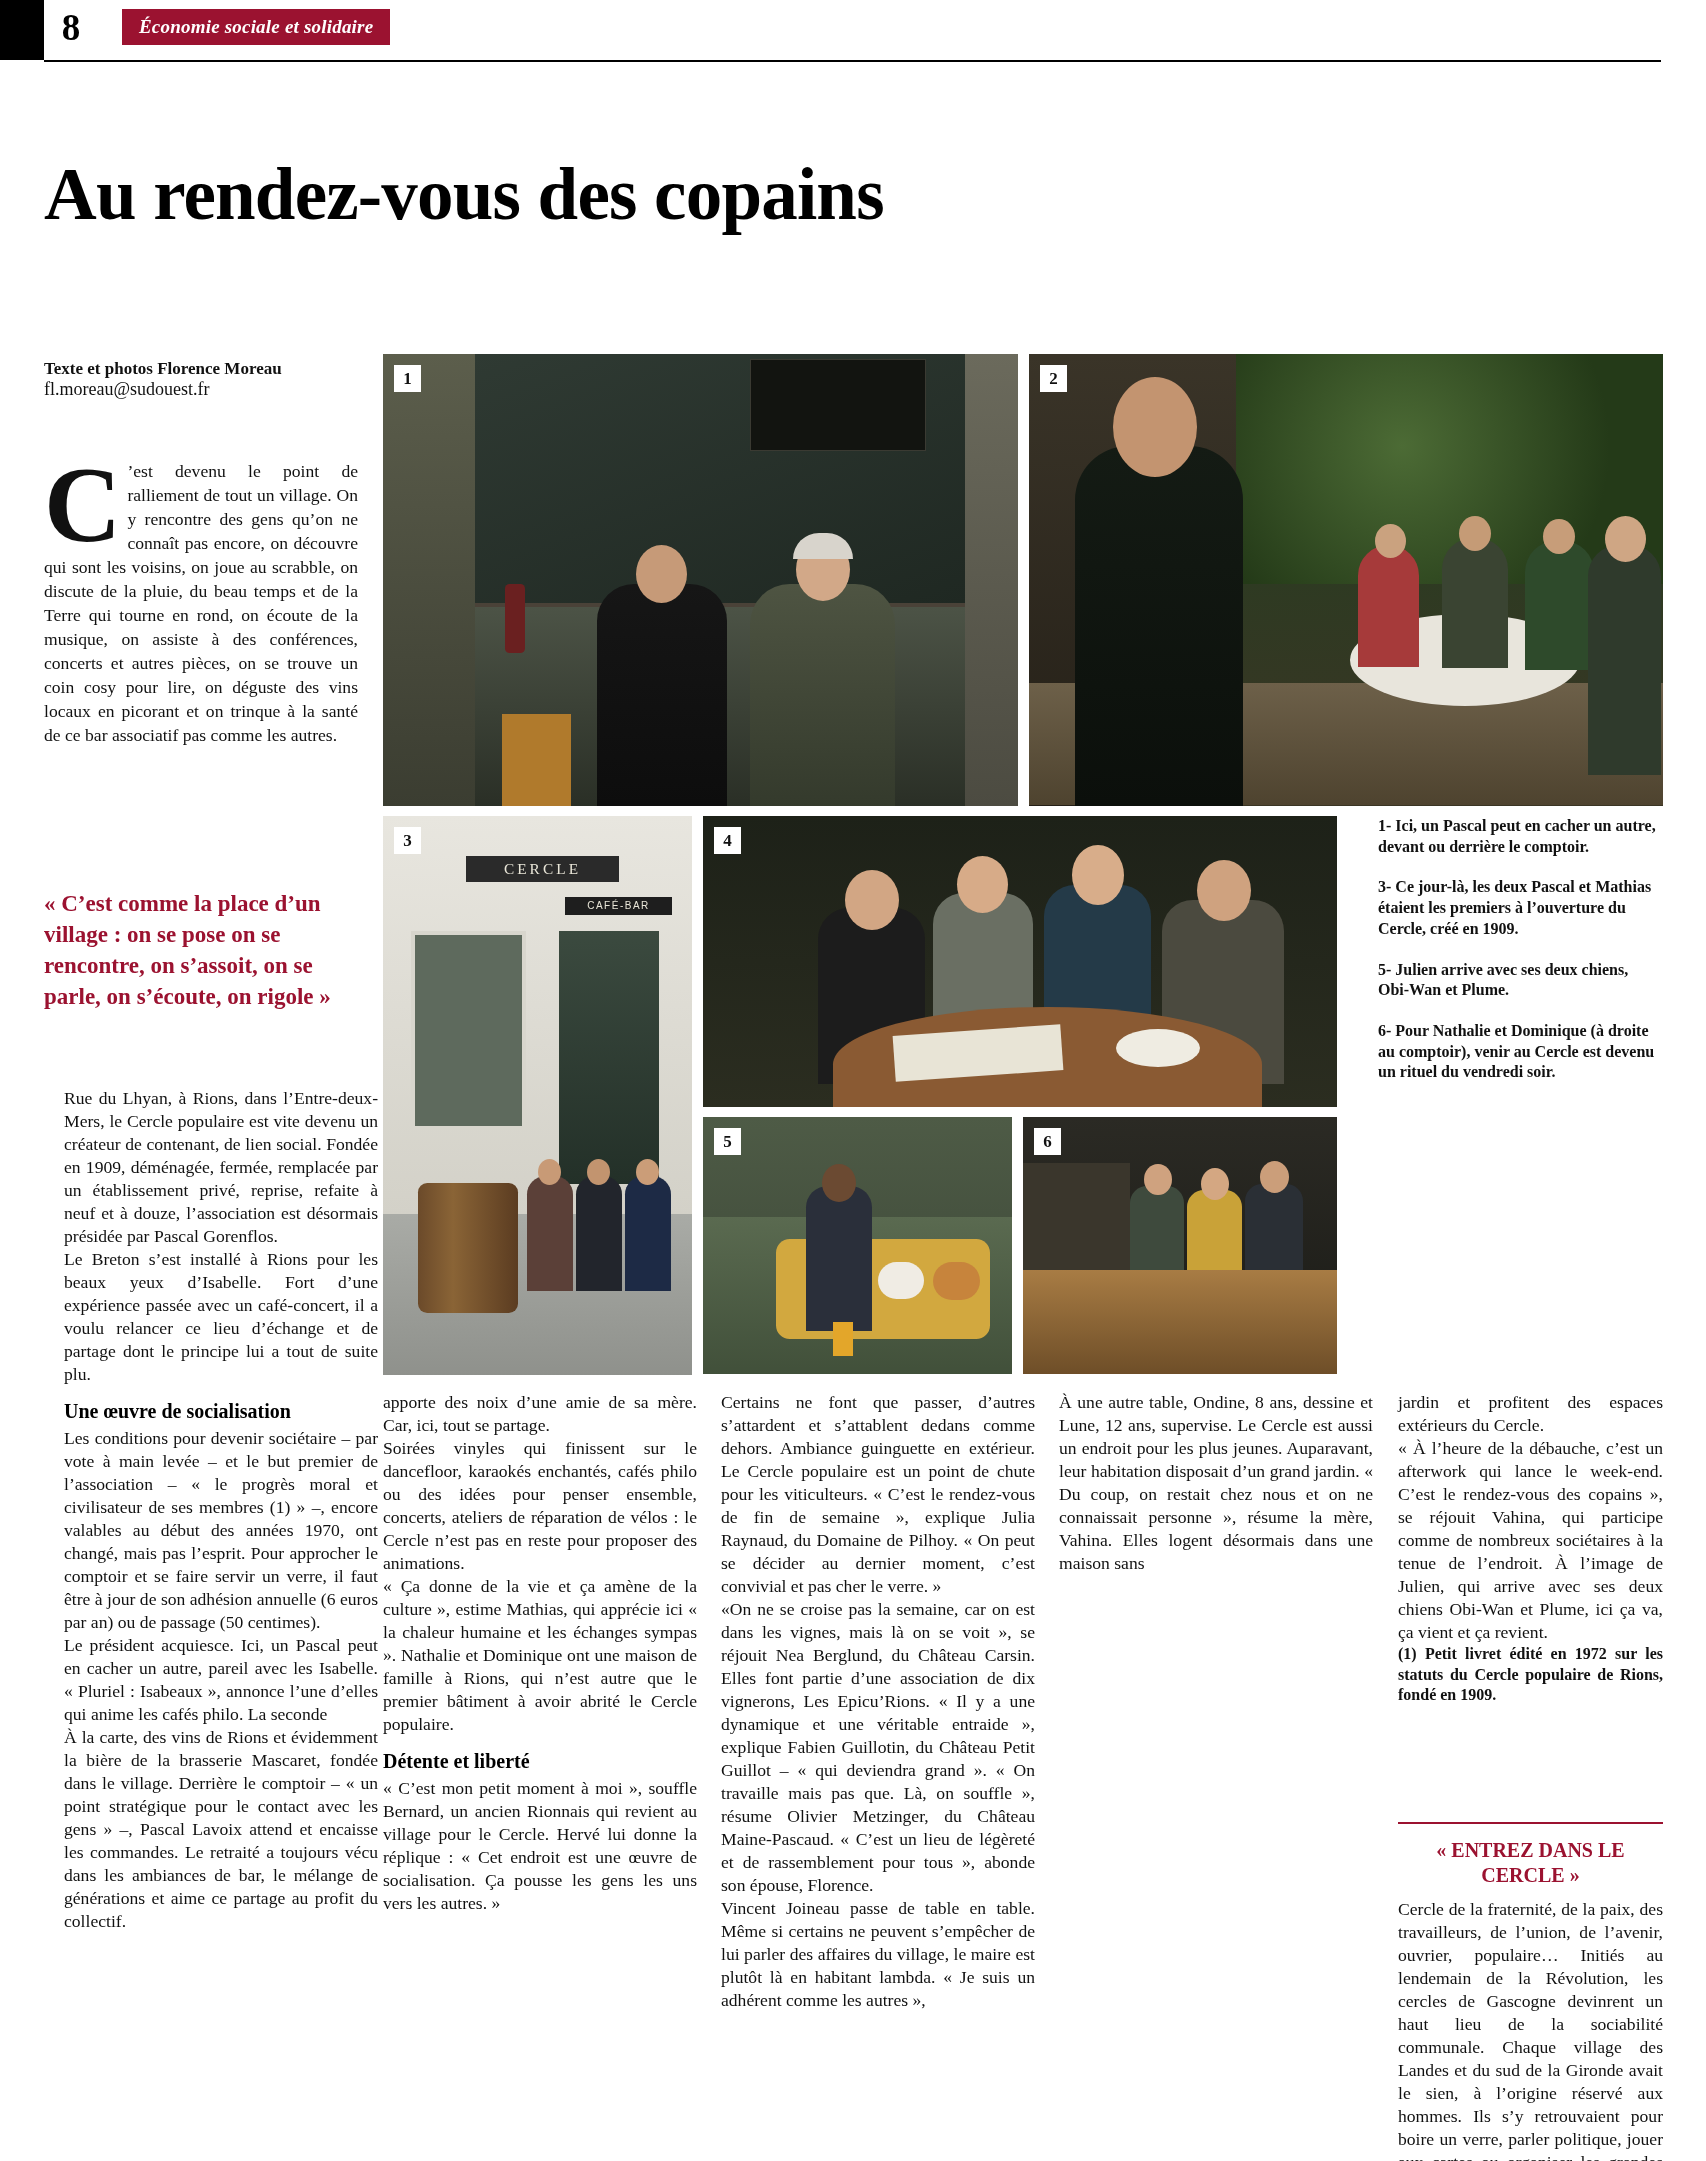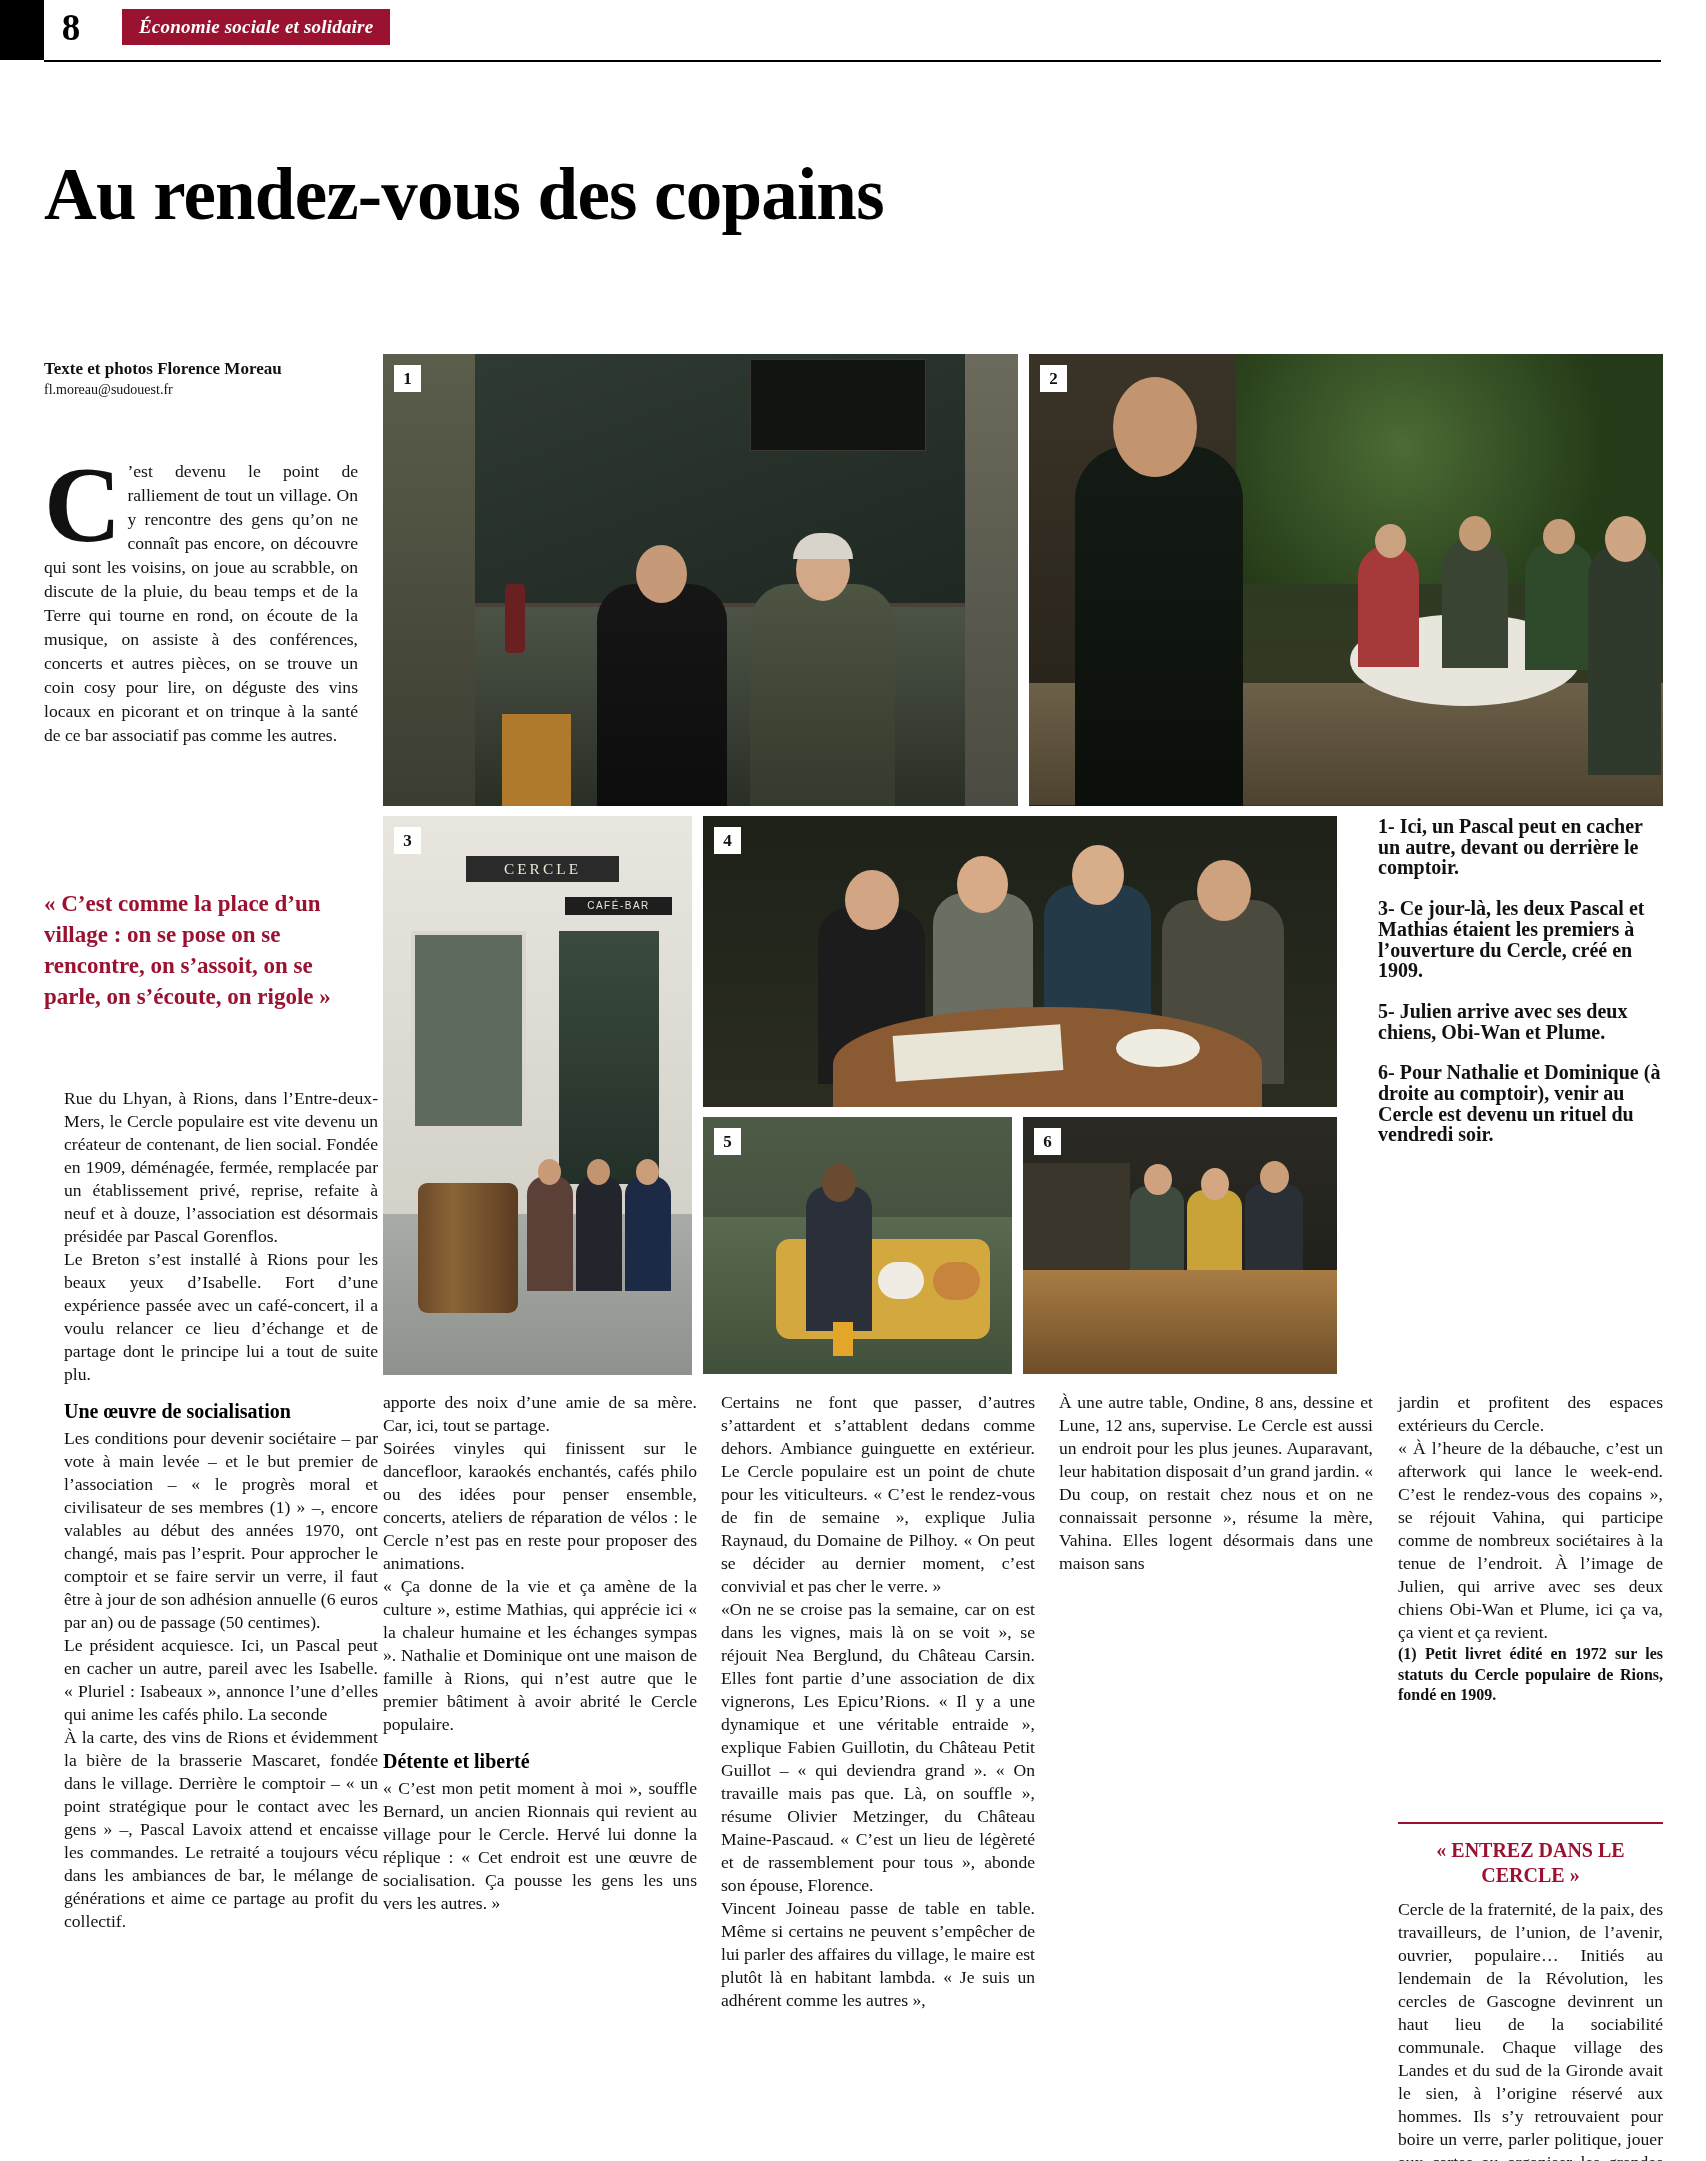--- a/index.html
+++ b/index.html
@@ -94,21 +94,21 @@
     width: 314px;
   }
   .byline .b1 {
     font-family: "Liberation Serif", serif;
     font-weight: bold;
     font-size: 17px;
     line-height: 21.4px;
   }
   .byline .b2 {
     font-family: "Liberation Serif", serif;
-    font-size: 14px;
+    font-size: 18px;
     line-height: 21.4px;
   }
 
   
   .intro {
     position: absolute;
     left: 44px; top: 459px;
     width: 314px;
     font-family: "Liberation Serif", serif;
     font-size: 17.6px;
@@ -363,21 +363,21 @@
   #photo6 .shelf { position:absolute; left:0; top:46px; width:107px; height:115px; background:#3a362c; }
   #photo6 .pers { position:absolute; border-radius:17px 17px 0 0; }
 
   
   .captions {
     position: absolute;
     left: 1378px; top: 816px;
     width: 285px;
     font-family: "Liberation Serif", serif;
     font-weight: bold;
-    font-size: 20px;
+    font-size: 16px;
     line-height: 20.7px;
     color: #111;
   }
   .captions p { margin: 0 0 20px 0; }
 
   
   .boxed {
     position: absolute;
     left: 1398px; top: 1822px;
     width: 265px;

